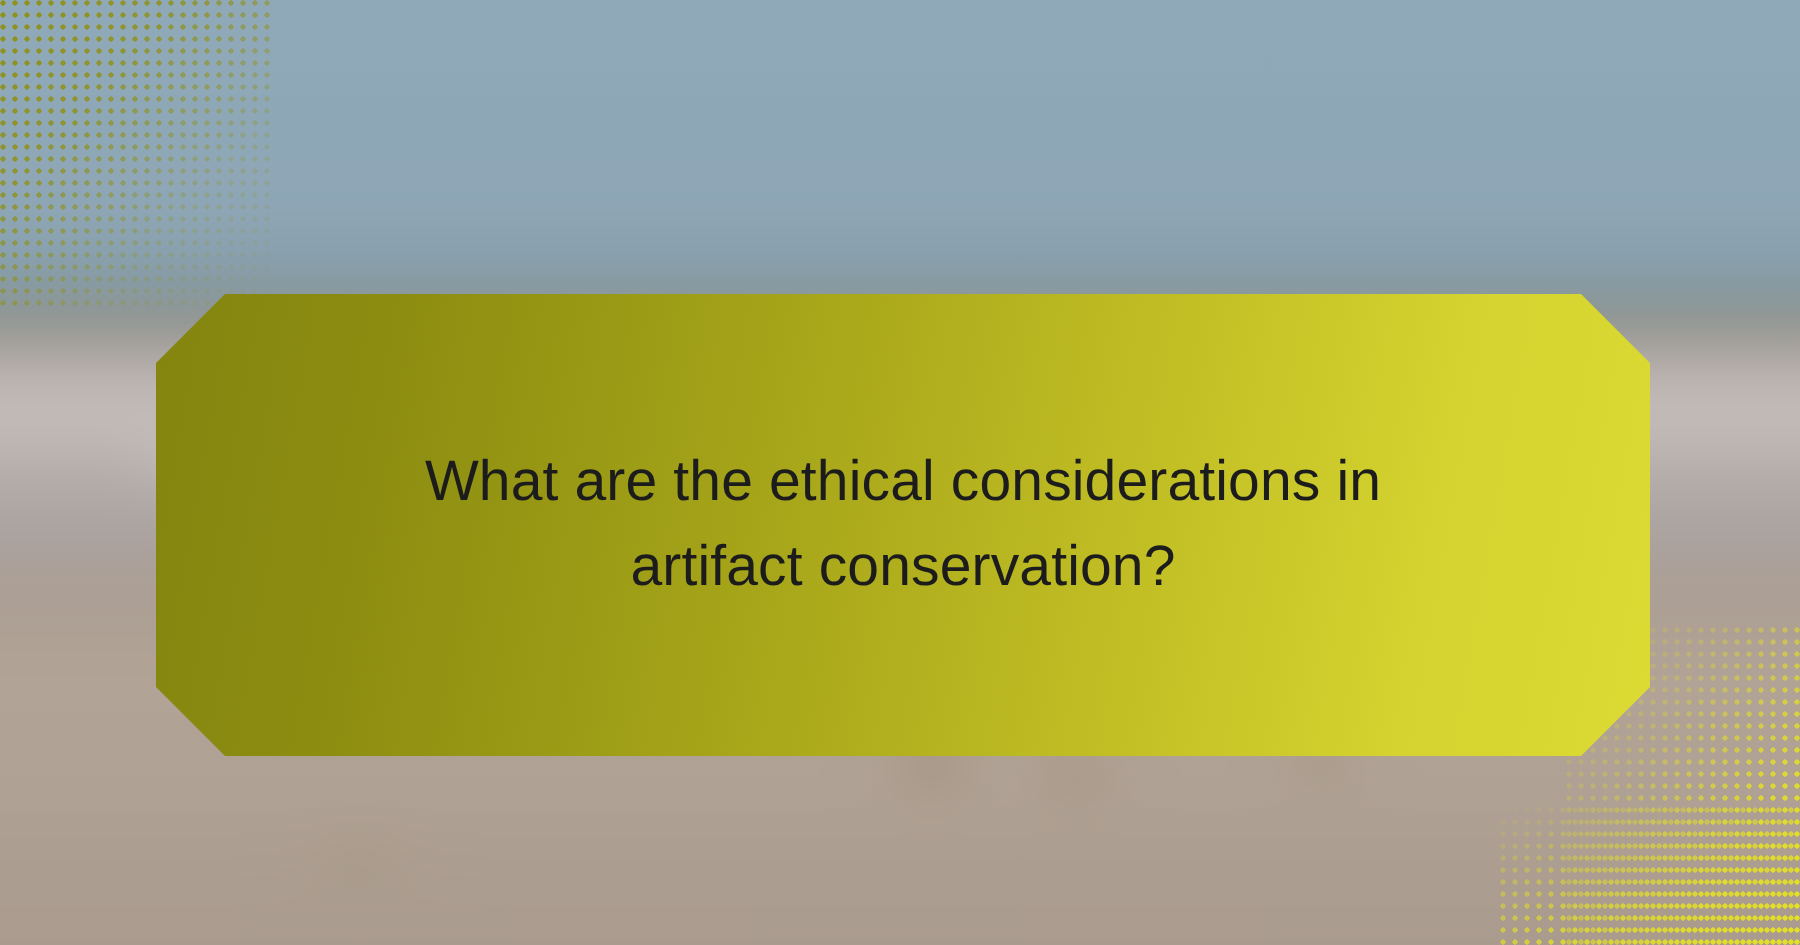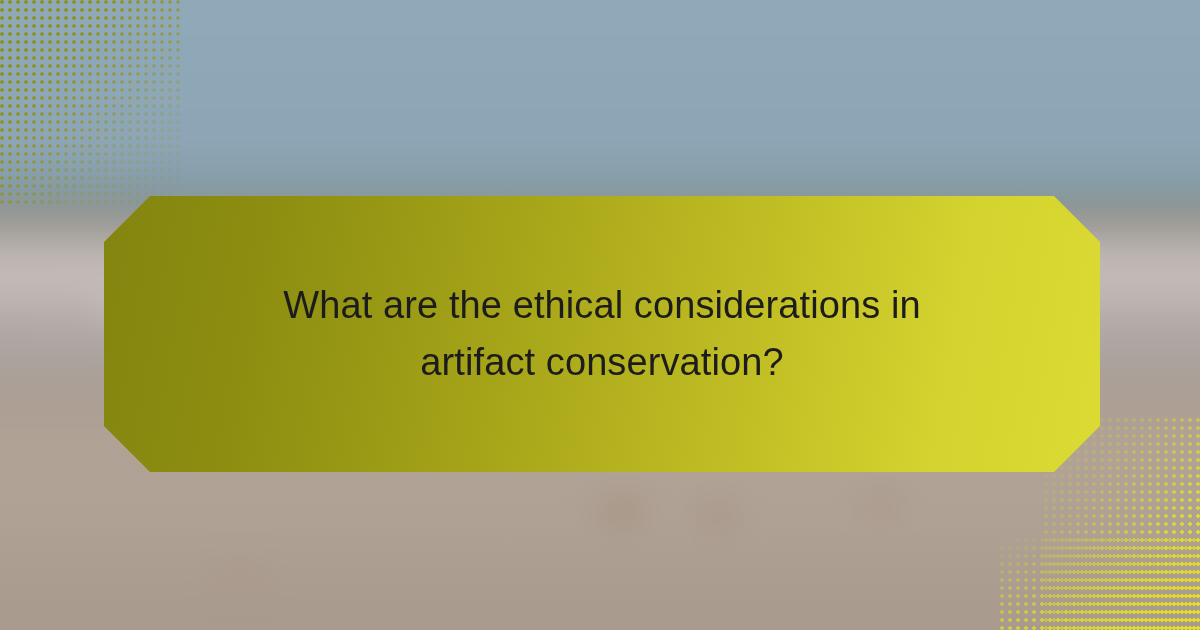--- a/index.html
+++ b/index.html
@@ -93,21 +93,21 @@
     -webkit-mask-image: linear-gradient(to top left, #000 0%, rgba(0,0,0,0.8) 40%, rgba(0,0,0,0) 100%);
             mask-image: linear-gradient(to top left, #000 0%, rgba(0,0,0,0.8) 40%, rgba(0,0,0,0) 100%);
   }
 
   
   .banner {
     position: absolute;
     left: 104px;
     top: 196px;
     width: 996px;
-    height: 276px;
+    height: 308px;
     background: linear-gradient(100deg, #83850f 0%, #8d8d11 16%, #a3a218 38%, #c0bd24 64%, #d4d32f 84%, #dcdb34 100%);
     -webkit-clip-path: polygon(46px 0, calc(100% - 46px) 0, 100% 46px, 100% calc(100% - 46px),
                        calc(100% - 46px) 100%, 46px 100%, 0 calc(100% - 46px), 0 46px);
             clip-path: polygon(46px 0, calc(100% - 46px) 0, 100% 46px, 100% calc(100% - 46px),
                        calc(100% - 46px) 100%, 46px 100%, 0 calc(100% - 46px), 0 46px);
     display: flex;
     align-items: center;
     justify-content: center;
     box-sizing: border-box;
     padding: 0 70px;

